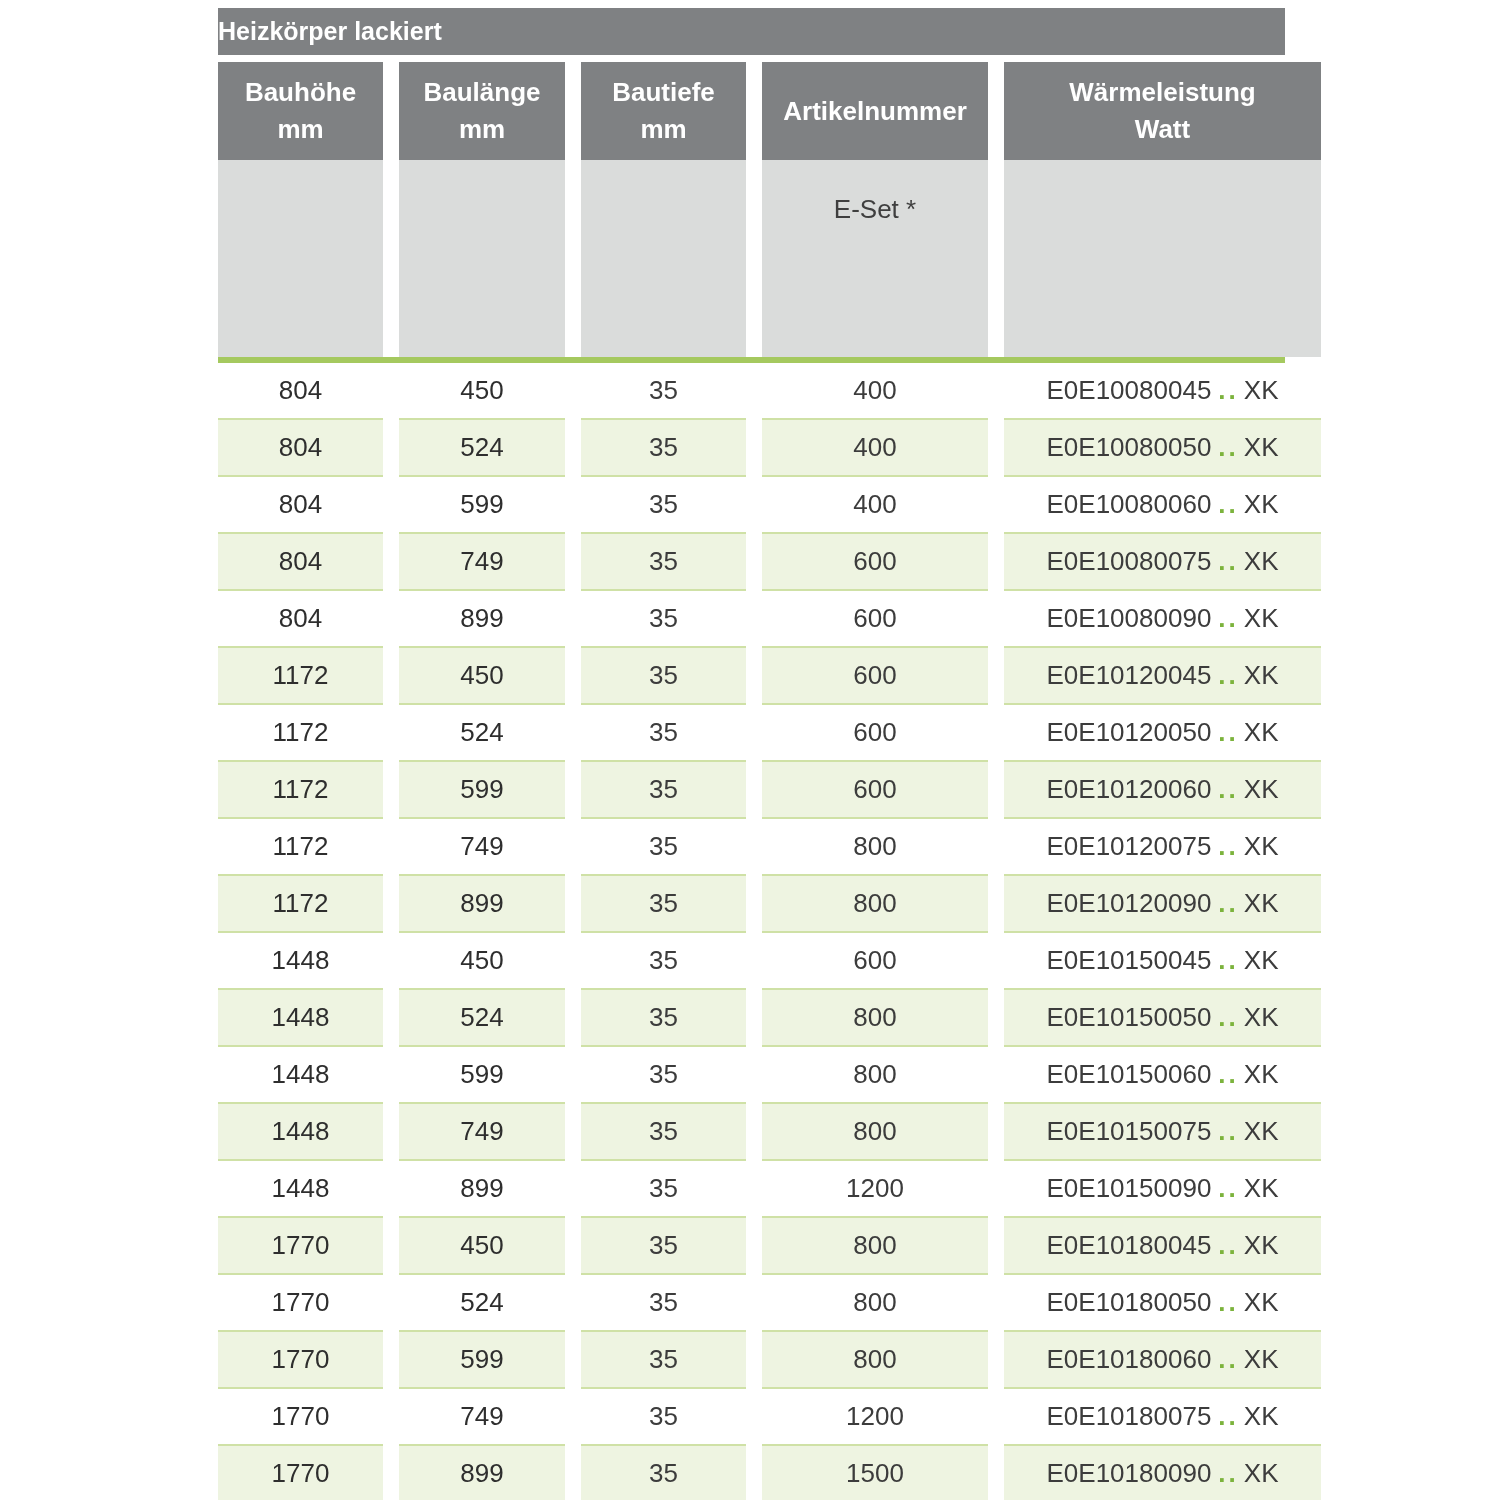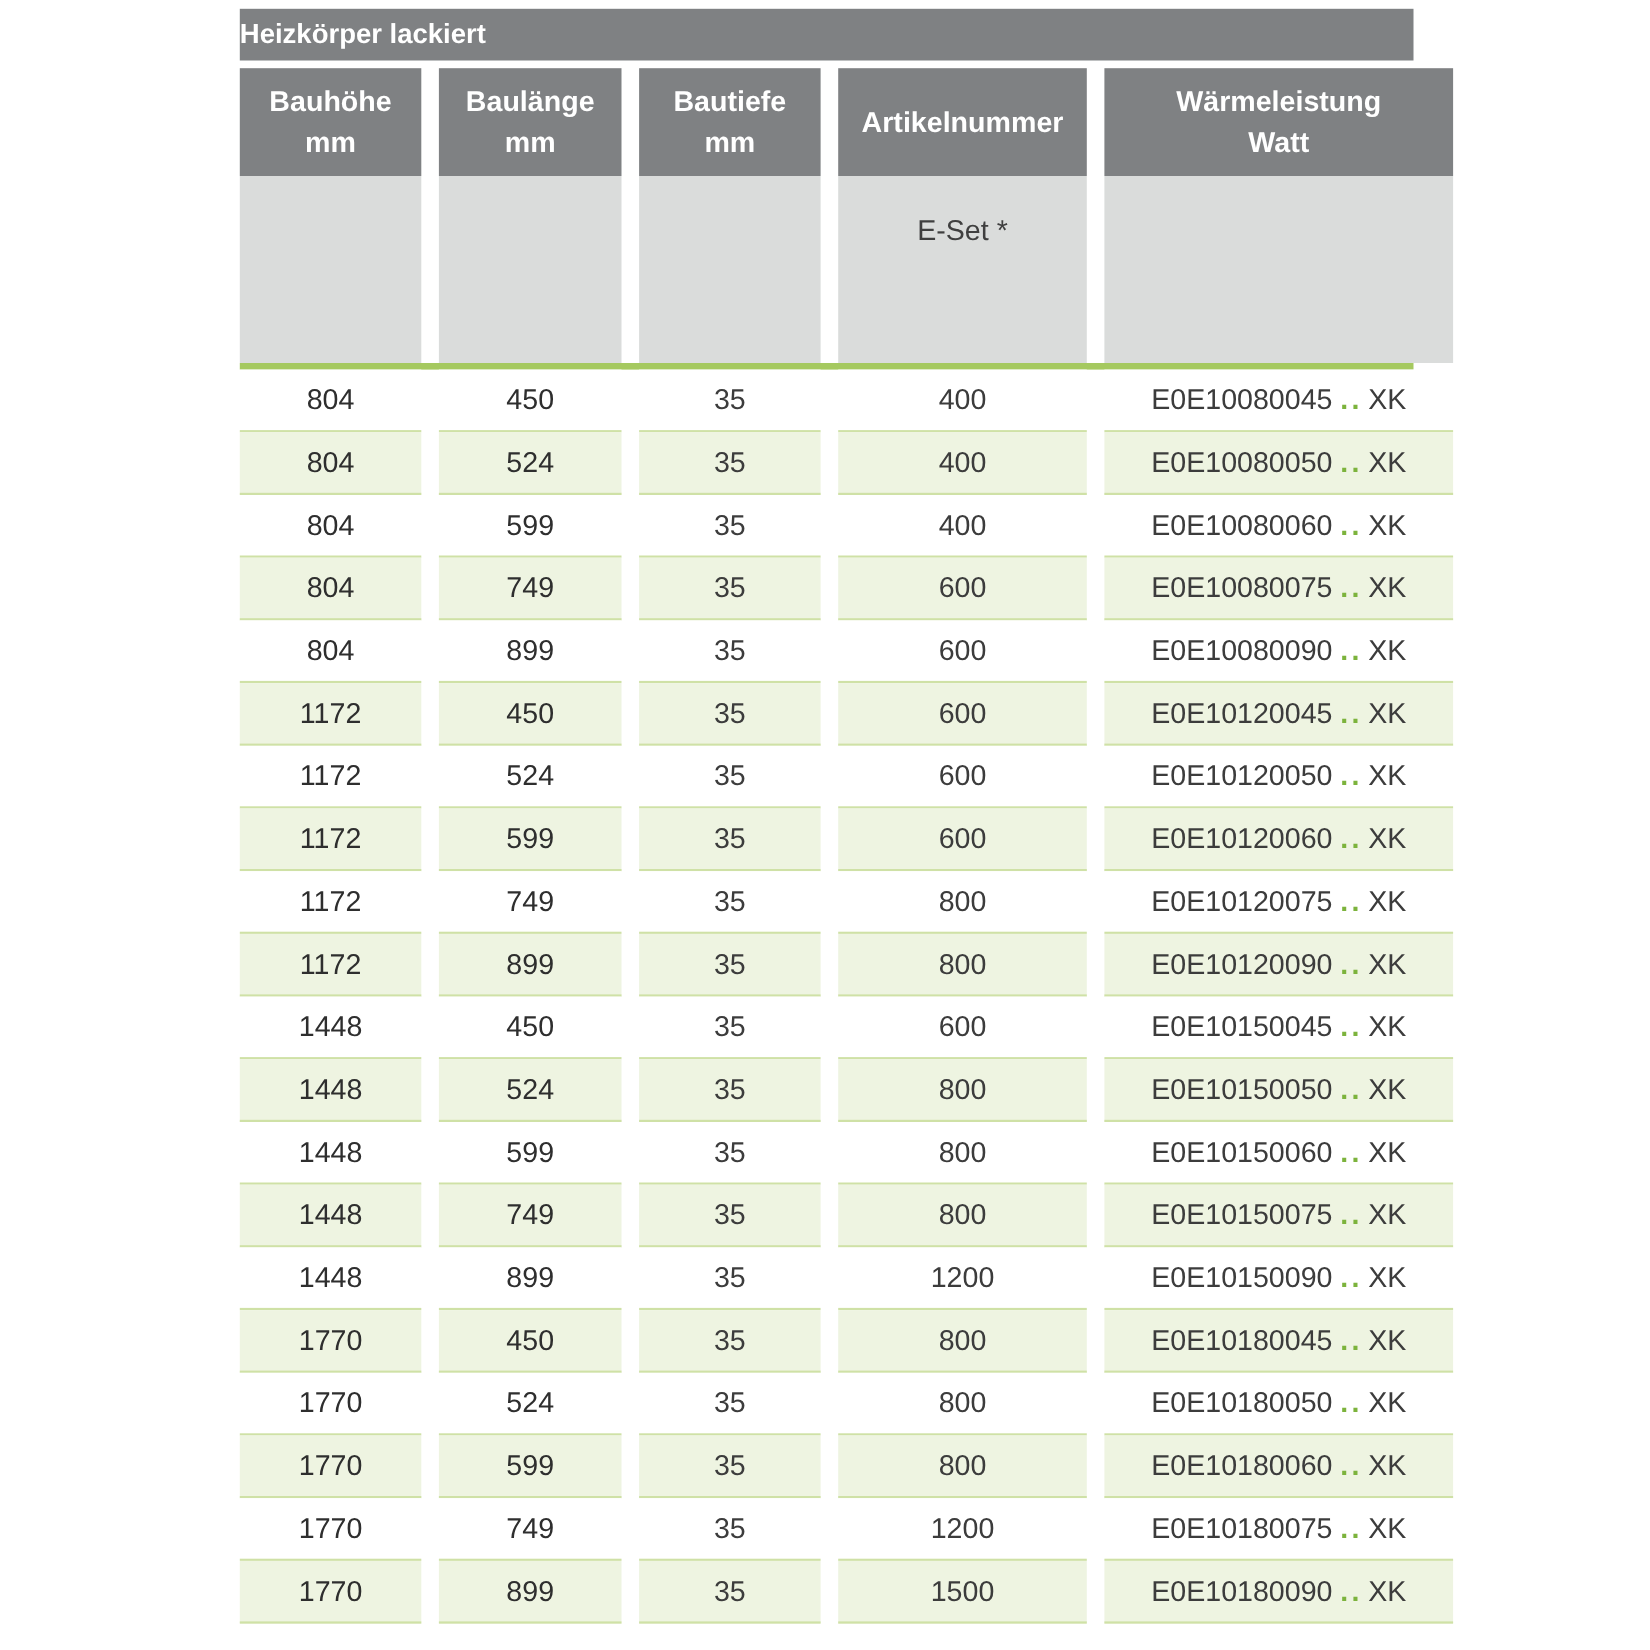--- a/index.html
+++ b/index.html
@@ -36,21 +36,21 @@
     display: flex;
     flex-direction: column;
     align-items: center;
     justify-content: center;
     line-height: 37px;
     text-align: center;
   }
   .hcell div:empty { display: none; }
   .scell {
     background: #dadcdb;
-    height: 170px;
+    height: 197px;
     text-align: center;
     color: #3f3f3f;
     font-size: 26px;
     padding-top: 34px;
     box-sizing: border-box;
   }
   .divider { height: 6px; background: #a5c95f; }
   .row .cell {
     height: 57px;
     box-sizing: border-box;

